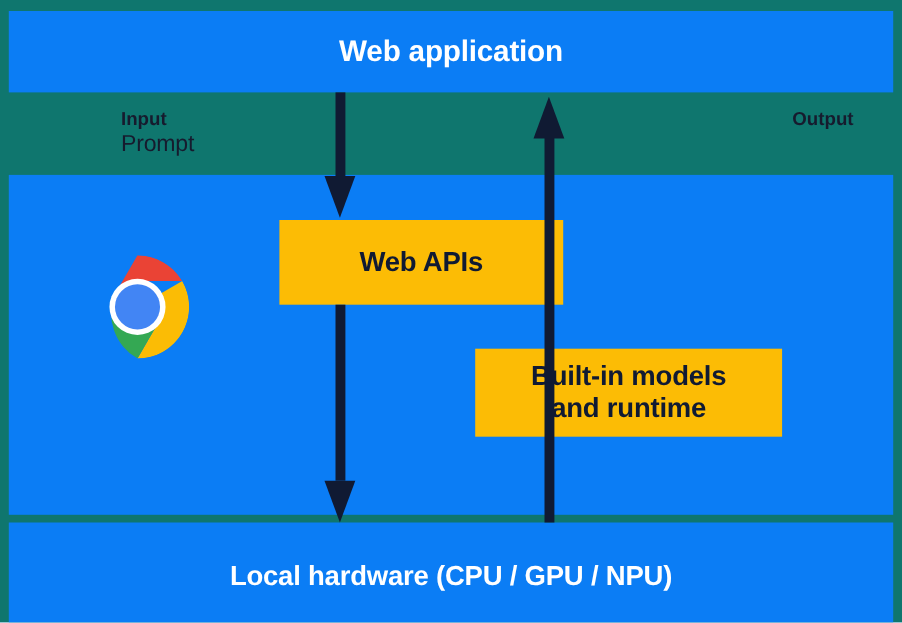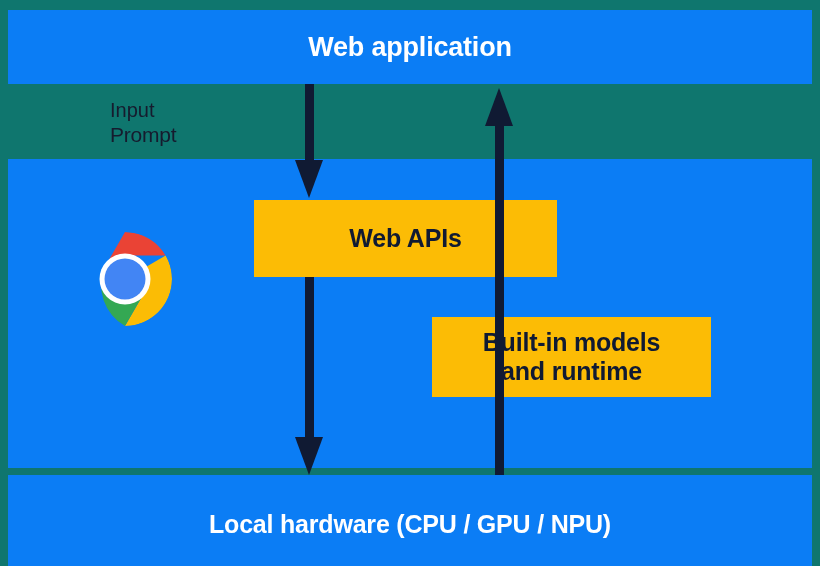--- a/index.html
+++ b/index.html
@@ -62,22 +62,22 @@
   }
 
   
   .caption {
     position: absolute;
     color: #161B2E;
     line-height: 1.18;
   }
   .caption .caption-kind {
     display: block;
-    font-size: 20px;
-    font-weight: normal;
+    font-size: 17px;
+    font-weight: bold;
   }
   .caption .caption-value {
     display: block;
     font-size: 21px;
     font-weight: normal;
     letter-spacing: -0.2px;
     white-space: nowrap;
   }
   #caption-input {
     left: 110px;
@@ -153,21 +153,21 @@
     justify-content: center;
     text-align: center;
     color: #101A33;
     font-weight: bold;
     letter-spacing: -0.2px;
     box-sizing: border-box;
   }
   #box-web-apis {
     left: 254px;
     top: 200px;
-    width: 303px;
+    width: 258px;
     height: 77px;
     font-size: 25px;
   }
   #box-builtin-models {
     left: 432px;
     top: 317px;
     width: 279px;
     height: 80px;
     font-size: 25px;
     line-height: 1.18;
@@ -182,20 +182,21 @@
   <div class="band" id="band-web-application">
     <div class="band-title" id="web-application-title">Web application</div>
   </div>
 
   <div class="caption" id="caption-input">
     <span class="caption-kind">Input</span>
     <span class="caption-value">Prompt</span>
   </div>
 
   <div class="caption" id="caption-output">
+    <span class="caption-kind">Output</span>
   </div>
 
   <div class="band" id="band-browser">
 
     <div id="chrome-logo" style="top:72px;left:69px;">
       <svg width="96" height="96" viewBox="0 0 96 96" aria-hidden="true">
         <defs>
           <clipPath id="logo-clip">
               <circle cx="48" cy="48" r="47"></circle>
             </clipPath>

